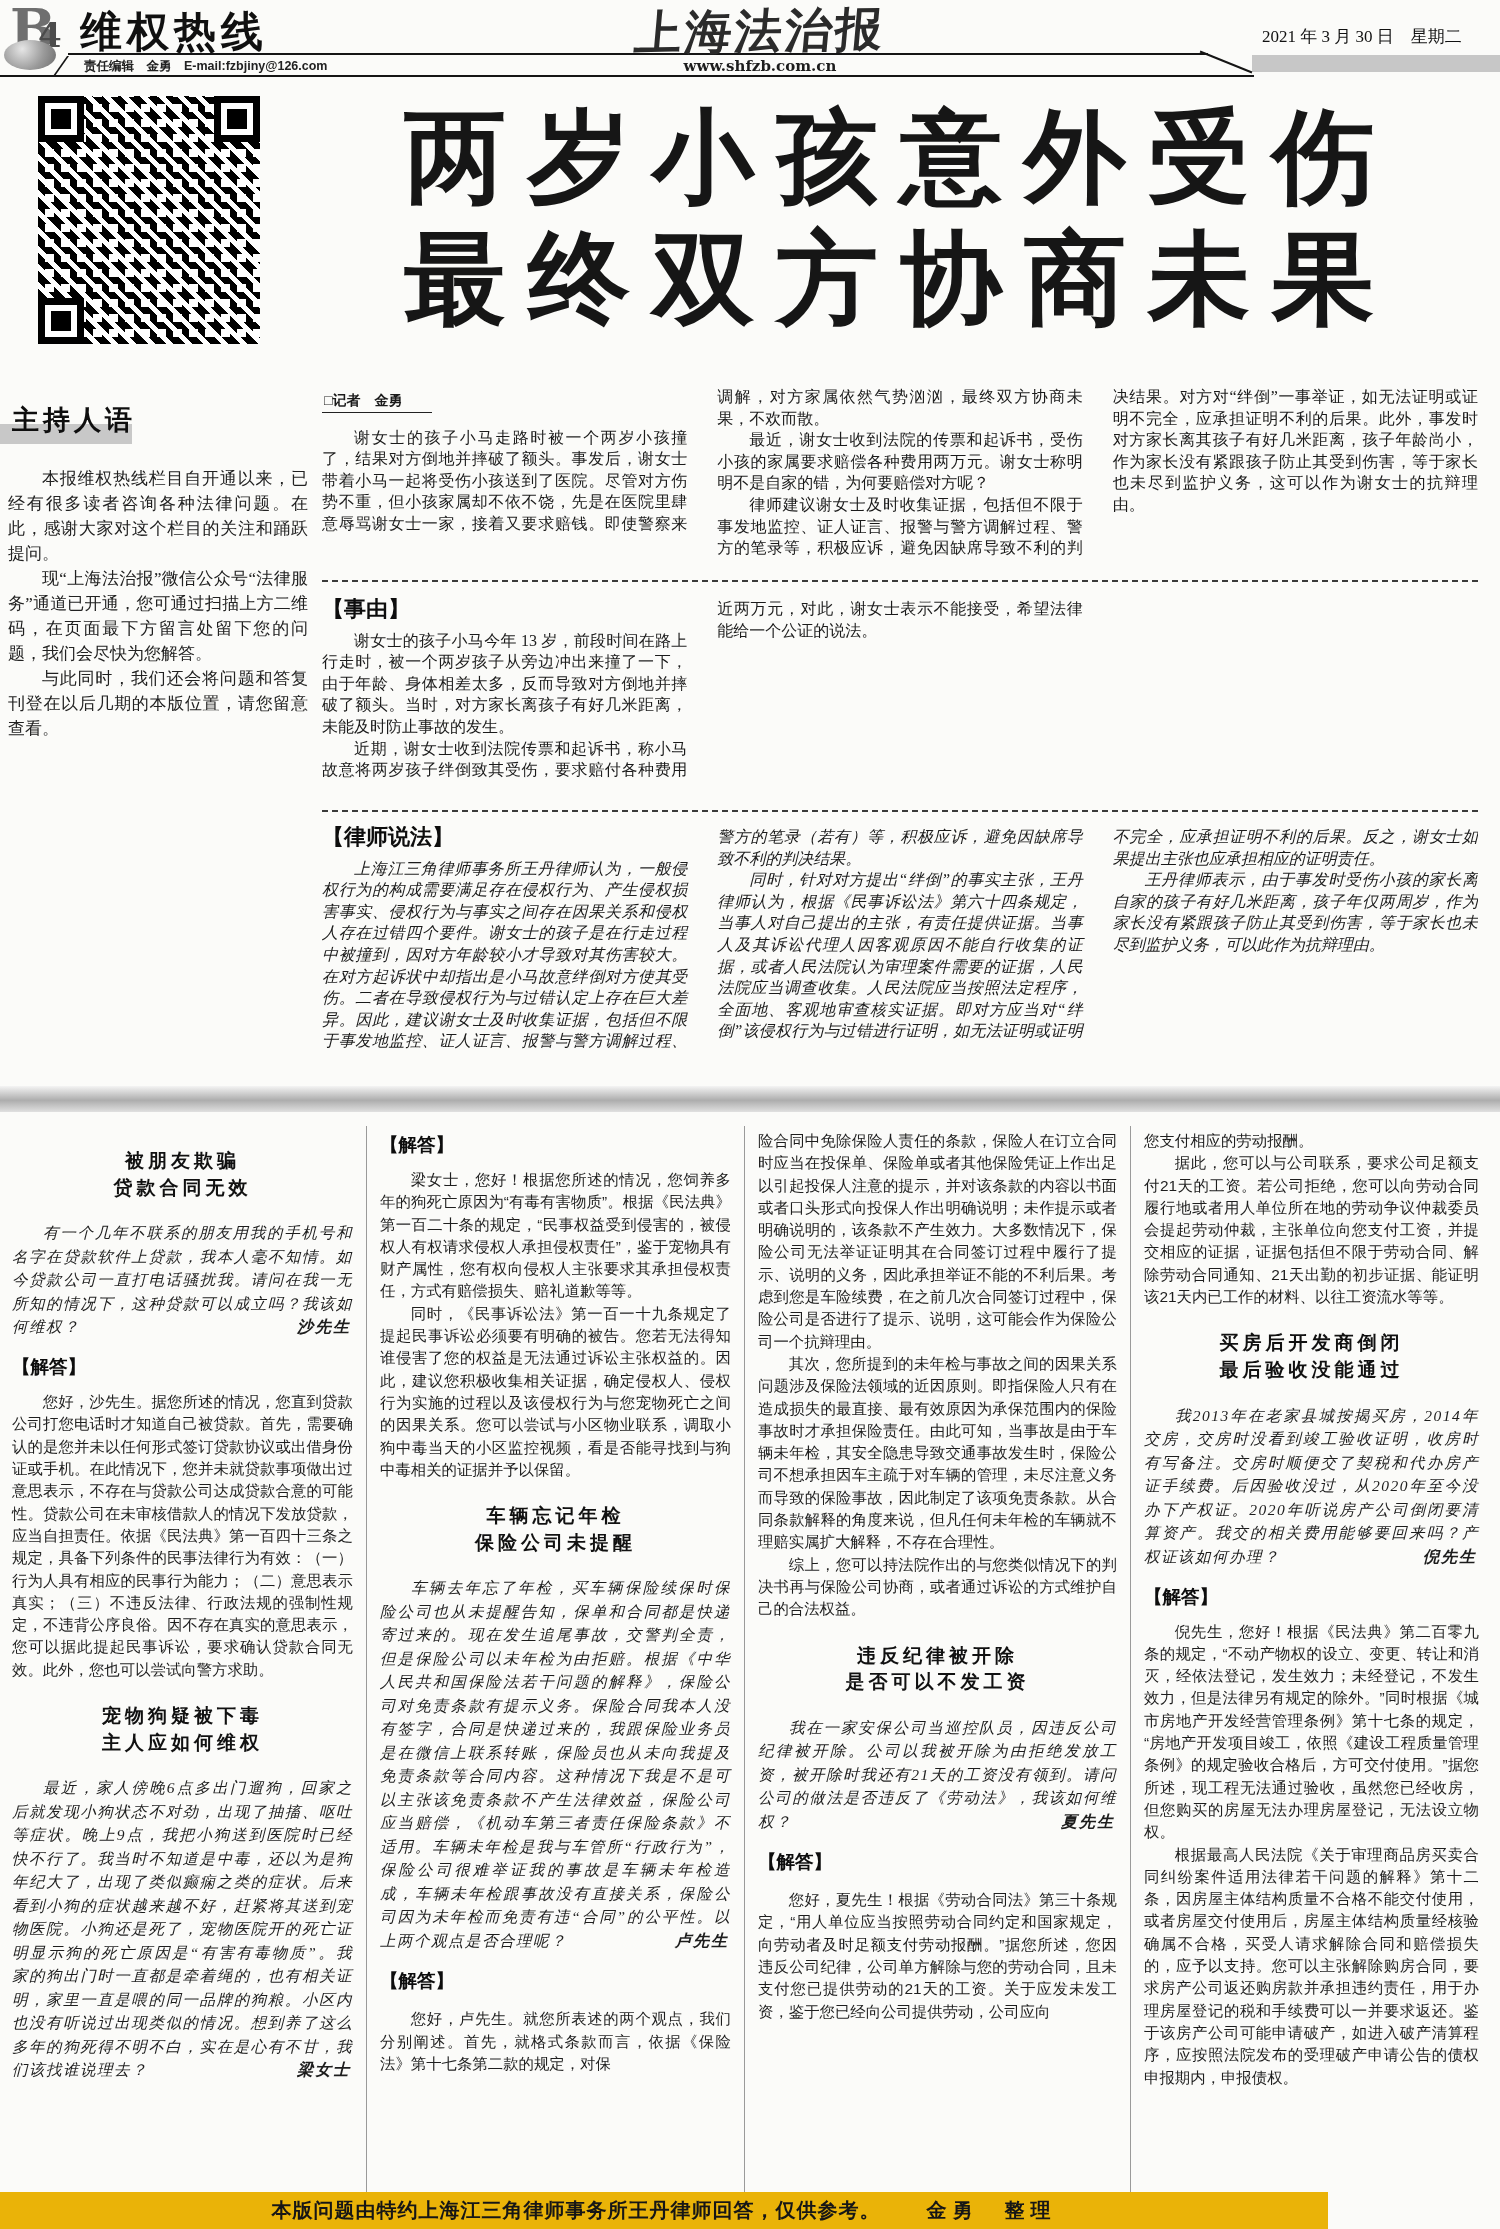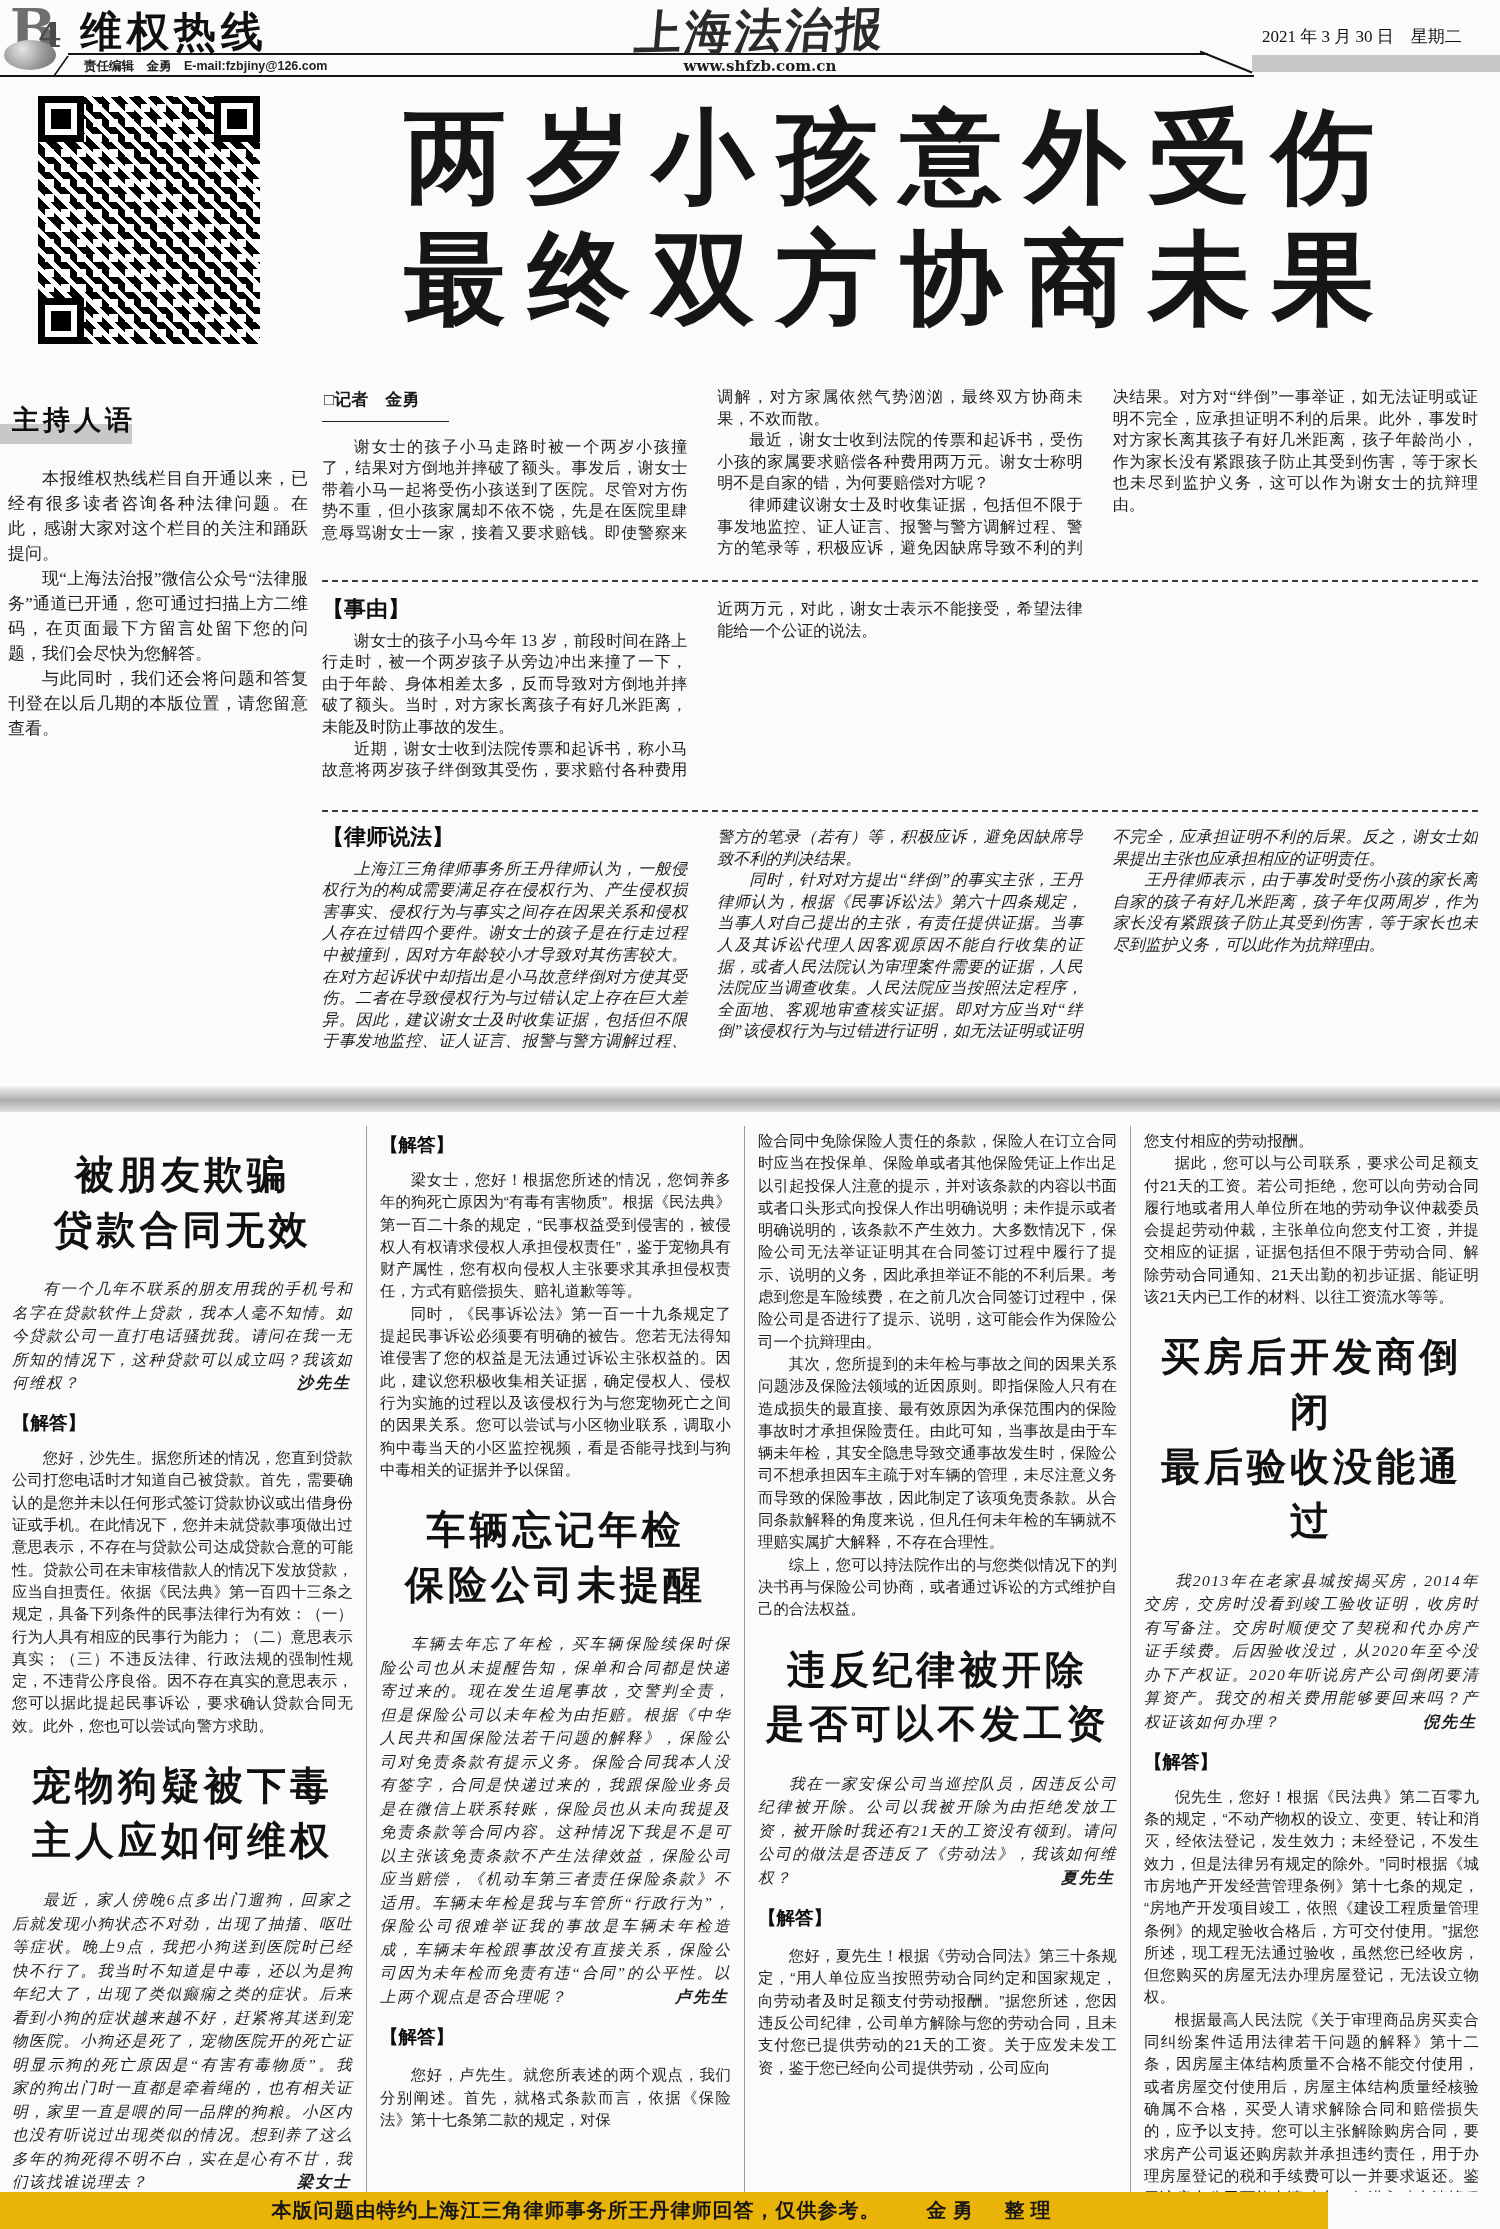--- a/index.html
+++ b/index.html
@@ -53,39 +53,39 @@
         text-align:justify;color:#212121;}
   .hostnote .body p{text-indent:2em;}
   
   .flow{position:absolute;left:322px;width:1156px;columns:3;column-gap:30px;column-fill:auto;
         font-family:"Liberation Serif",serif;font-size:16px;line-height:21.6px;
         text-align:justify;color:#1b1b1b;overflow:hidden;}
   .flow p{text-indent:2em;}
   .sec-intro{top:386px;height:188px;}
   .sec-incident{top:598px;height:200px;}
   .sec-lawyer{top:826px;height:252px;}
-  .byline{font-family:Liberation Mono, monospace;font-size:17px;font-weight:bold;
-        display:inline-block;border-bottom:1.5px solid #222;padding:2px 30px 9px 2px;
+  .byline{font-family:Liberation Sans, sans-serif;font-size:14px;font-weight:bold;
+        display:inline-block;border-bottom:1.5px solid #222;padding:2px 30px 0 2px;
         margin:2px 0 14px 0;}
   .bracket-h{font-family:"Liberation Sans",sans-serif;font-size:22px;font-weight:800;
         margin:0 0 10px 0;color:#0d0d0d;}
   .kai{font-style:italic;}
   .dash{position:absolute;left:322px;width:1156px;border-top:2px dashed #3a3a3a;}
   .dash1{top:580px;} .dash2{top:810px;}
   
   .bigbar{position:absolute;left:0;top:1086px;width:1500px;height:26px;
         background:linear-gradient(#f4f4f4,#adadad 55%,#e0e0e0);}
   
   .qa{position:absolute;left:8px;top:1126px;width:1484px;height:1066px;display:flex;}
   .qa-col{box-sizing:border-box;padding:0 13px;overflow:hidden;}
   .qa-colA{width:358px;padding-left:4px;}
   .qa-colB{width:378px;border-left:1px solid #9a9a9a;}
   .qa-colC{width:386px;border-left:1px solid #9a9a9a;}
   .qa-colD{width:362px;border-left:1px solid #9a9a9a;}
-  .qa-title{text-align:center;font-size:39px;font-weight:800;letter-spacing:4px;
+  .qa-title{text-align:center;font-size:19px;font-weight:800;letter-spacing:4px;
         line-height:1.4;color:#111;margin:22px 0 20px 0;}
   .qa-q{position:relative;font-family:"Liberation Serif",serif;font-style:italic;
         font-size:15.5px;line-height:23.5px;letter-spacing:1.5px;text-align:justify;
         color:#1d1d1d;margin-bottom:6px;}
   .qa-q p{text-indent:2em;}
   .asker{position:absolute;right:2px;bottom:0;font-weight:bold;font-style:italic;
         font-family:"Liberation Serif",serif;font-size:16px;letter-spacing:2px;}
   .qa-label{font-size:18.5px;font-weight:800;margin:14px 0 12px 0;color:#0d0d0d;}
   .qa-a{font-size:15.4px;line-height:22.3px;text-align:justify;color:#1e1e1e;}
   .qa-a p{text-indent:2em;}

